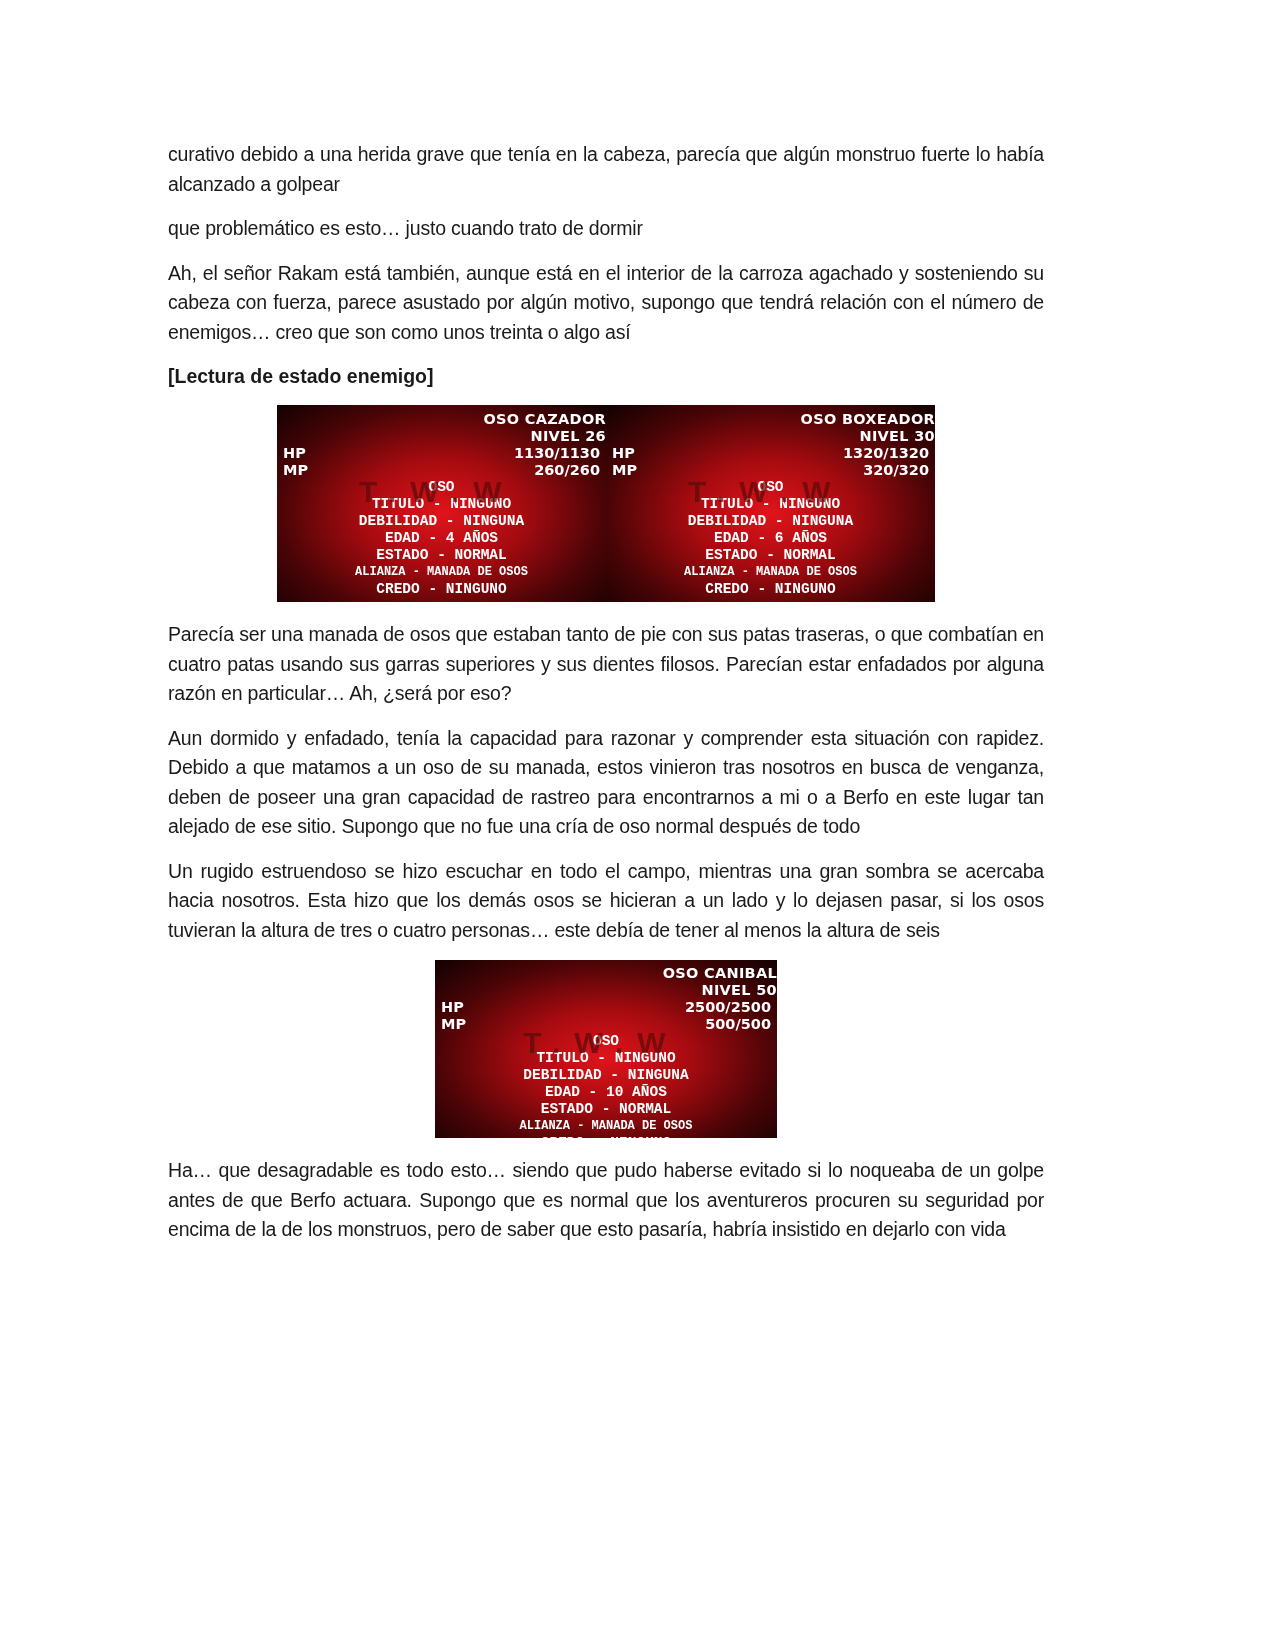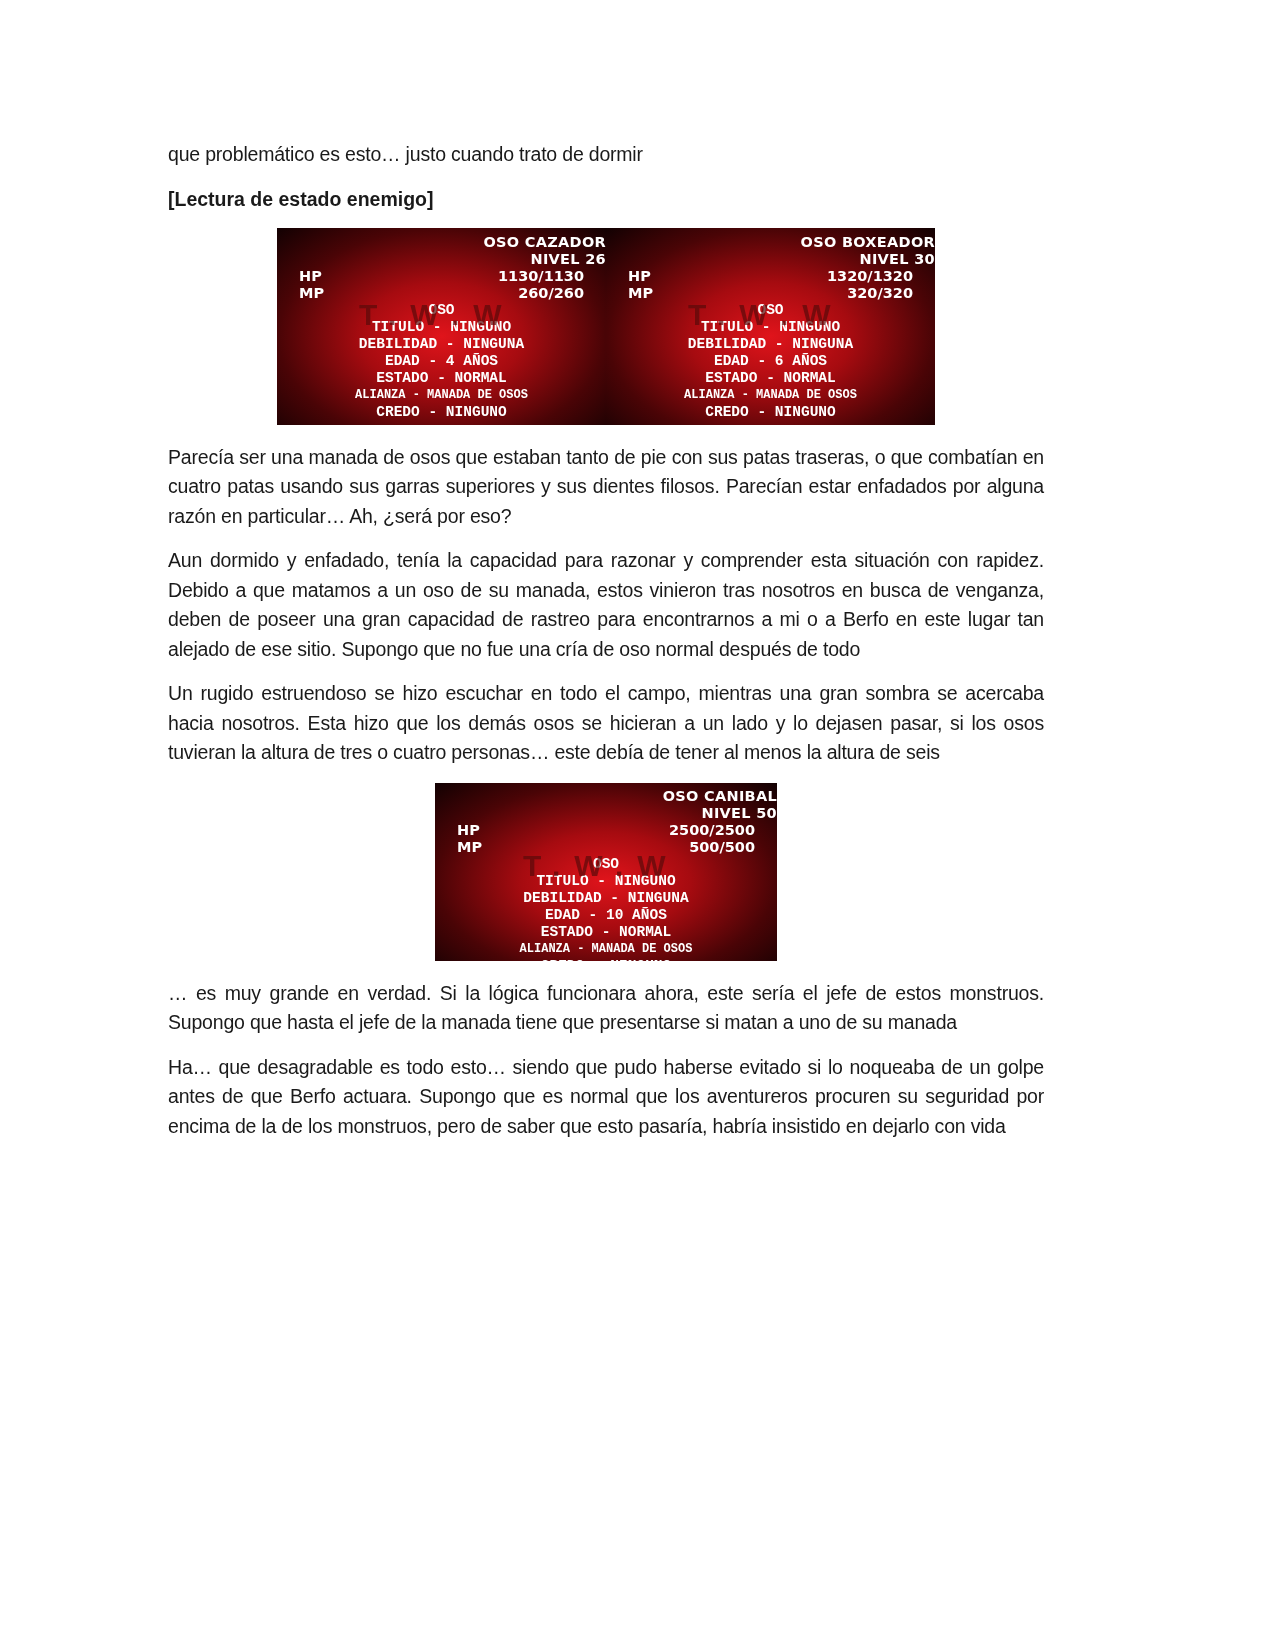--- a/index.html
+++ b/index.html
@@ -7,34 +7,36 @@
          font-family: "Liberation Sans", sans-serif; color: #1a1a1a; }
   .page { position: absolute; left: 168px; top: 140px; width: 876px; }
   p.txt { margin: 0 0 15px 0; font-size: 19.5px; line-height: 29.5px; text-align: justify;
           letter-spacing: -0.2px; }
   .heading { text-align: left; font-weight: bold; font-size: 19.5px; line-height: 29px; margin: 0 0 14px 0; }
   .roar { text-align: center; font-weight: bold; font-style: italic; font-size: 21px; line-height: 30px;
           margin: 0 0 14px 0; letter-spacing: -0.5px; }
   .card { position: relative; background: radial-gradient(ellipse at 50% 55%, #e0141b 0%, #a60b10 35%, #4a0406 70%, #120102 100%);
           color: #ffffff; font-family: "DejaVu Sans", sans-serif; font-weight: bold; text-transform: uppercase; }
   .card .nm { text-align: right; font-size: 14.5px; line-height: 17px; letter-spacing: 0.3px; }
-  .card .row { display: flex; justify-content: space-between; font-size: 14.5px; line-height: 17px; padding: 0 22px; }
+  .card .row { display: flex; justify-content: space-between; font-size: 14.5px; line-height: 17px; padding: 0 6px; }
   .card .attr { text-align: center; font-size: 14.5px; line-height: 17px; font-family: Liberation Mono, monospace; }
   .card .attr.small { font-size: 12px; }
   .wm { position: absolute; color: rgba(90,10,10,0.7); font-family: Liberation Sans, sans-serif; font-weight: bold;
         font-size: 30px; letter-spacing: 14px; pointer-events: none; }
   .pair { display: flex; width: 658px; height: 197px; margin: 0 auto 18px auto; }
   .pair .card { flex: 1; padding-top: 6px; }
   .single { width: 342px; height: 178px; margin: 0 auto 18px auto; padding-top: 5px; box-sizing: border-box; }
 </style>
 </head>
 <body>
 
 <div class="page">
+  <p class="txt">curativo debido a una herida grave que tenía en la cabeza, parecía que algún monstruo fuerte lo había alcanzado a golpear</p>
   <p class="txt">que problemático es esto… justo cuando trato de dormir</p>
+  <p class="txt">Ah, el señor Rakam está también, aunque está en el interior de la carroza agachado y sosteniendo su cabeza con fuerza, parece asustado por algún motivo, supongo que tendrá relación con el número de enemigos… creo que son como unos treinta o algo así</p>
   <div class="heading">[Lectura de estado enemigo]</div>
 
   <div class="pair">
     <div class="card">
       <div class="wm" style="left:82px; top:70px;">T.W.W</div>
       <div class="nm">OSO CAZADOR</div>
       <div class="nm">NIVEL 26</div>
       <div class="row">
           <span>HP</span>
           <span>1130/1130</span>
@@ -91,15 +93,14 @@
       </div>
     <div class="attr">OSO</div>
     <div class="attr">TITULO - NINGUNO</div>
     <div class="attr">DEBILIDAD - NINGUNA</div>
     <div class="attr">EDAD - 10 AÑOS</div>
     <div class="attr">ESTADO - NORMAL</div>
     <div class="attr small">ALIANZA - MANADA DE OSOS</div>
     <div class="attr">CREDO - NINGUNO</div>
   </div>
 
-  <p class="txt">… es muy grande en verdad. Si la lógica funcionara ahora, este sería el jefe de estos monstruos. Supongo que hasta el jefe de la manada tiene que presentarse si matan a uno de su manada</p>
   <p class="txt">Ha… que desagradable es todo esto… siendo que pudo haberse evitado si lo noqueaba de un golpe antes de que Berfo actuara. Supongo que es normal que los aventureros procuren su seguridad por encima de la de los monstruos, pero de saber que esto pasaría, habría insistido en dejarlo con vida</p>
 </div>
 
 </body></html>

